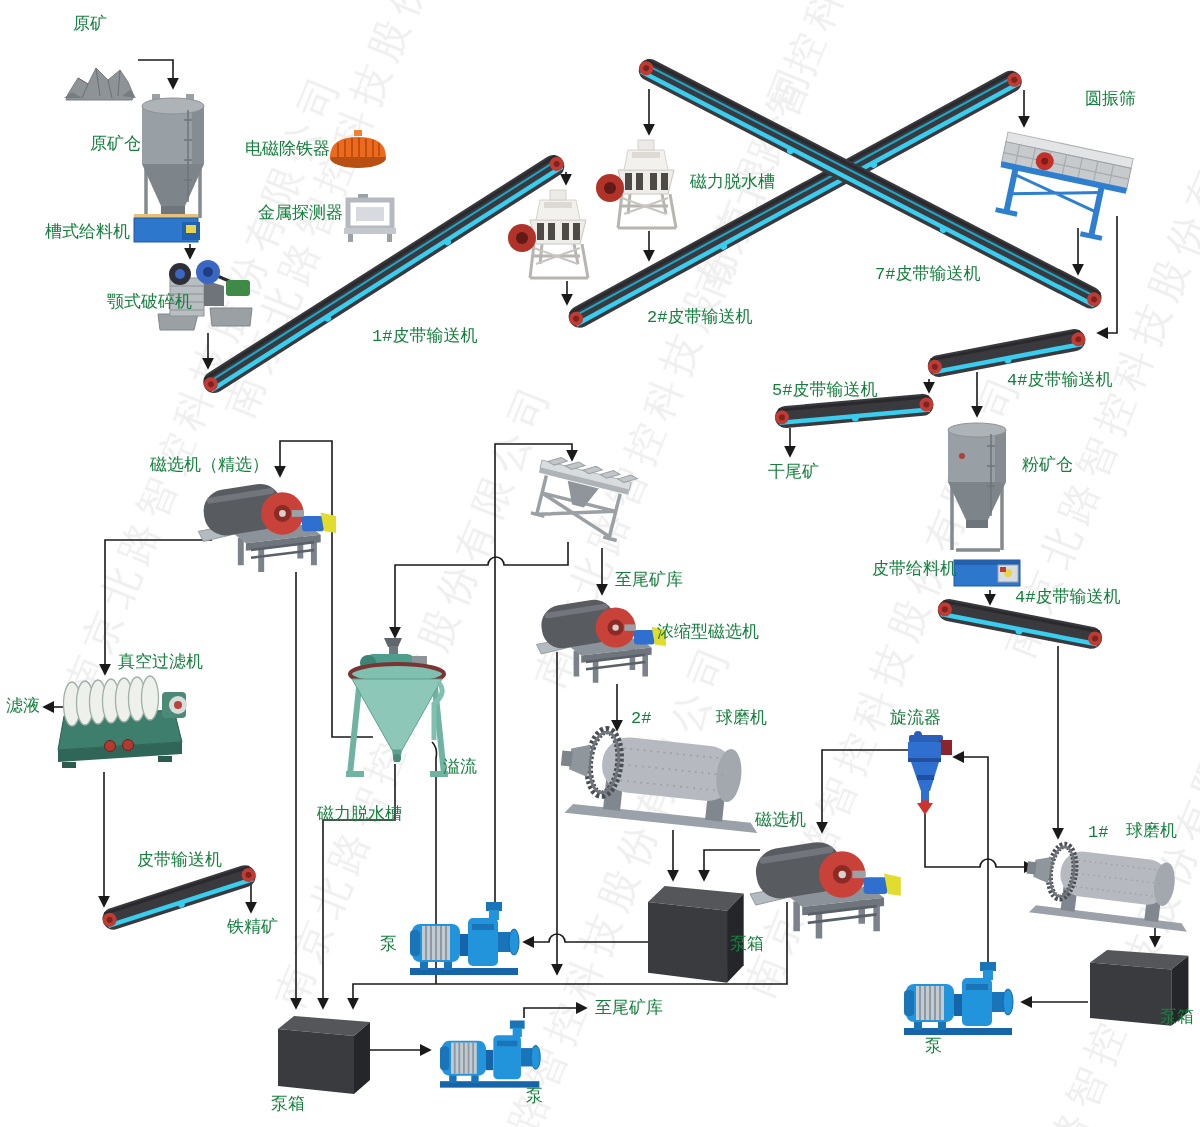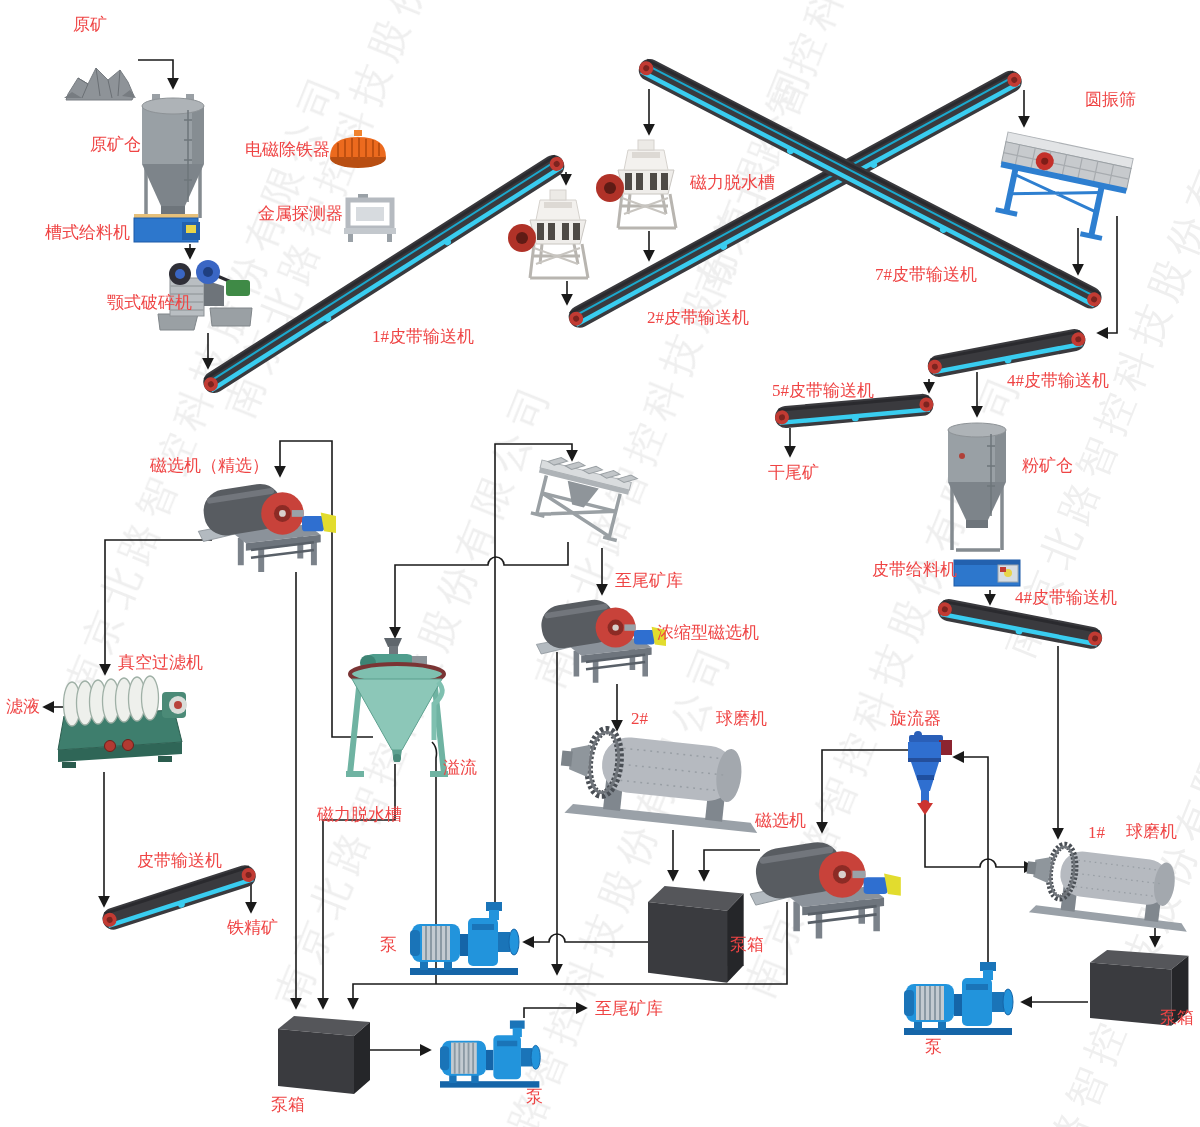--- a/index.html
+++ b/index.html
@@ -1,20 +1,20 @@
 <!DOCTYPE html>
 <html><head>
 <meta charset="utf-8">
 <style>
   html,body{margin:0;padding:0;background:#ffffff;}
   #stage{position:relative;width:1200px;height:1127px;background:#ffffff;overflow:hidden;
          font-family:"Liberation Sans",sans-serif;}
   #stage svg{position:absolute;left:0;top:0;}
-  .lbl{position:absolute;font-size:17px;line-height:1.25;color:#ef4444;white-space:nowrap;
-       font-family:Liberation Serif, serif;}
+  .lbl{position:absolute;font-size:17px;line-height:1.25;color:#15803d;white-space:nowrap;
+       font-family:Liberation Mono, monospace;}
 </style>
 </head>
 <body>
 
 <div id="stage">
 
 <svg width="1200" height="1127" viewBox="0 0 1200 1127">
   <defs>
     <marker id="arr" viewBox="0 0 10 10" refX="8.5" refY="5" markerWidth="7.5" markerHeight="7.5" orient="auto-start-reverse">
       <path d="M0,0 L10,5 L0,10 z" fill="#1a1a1a"></path>

